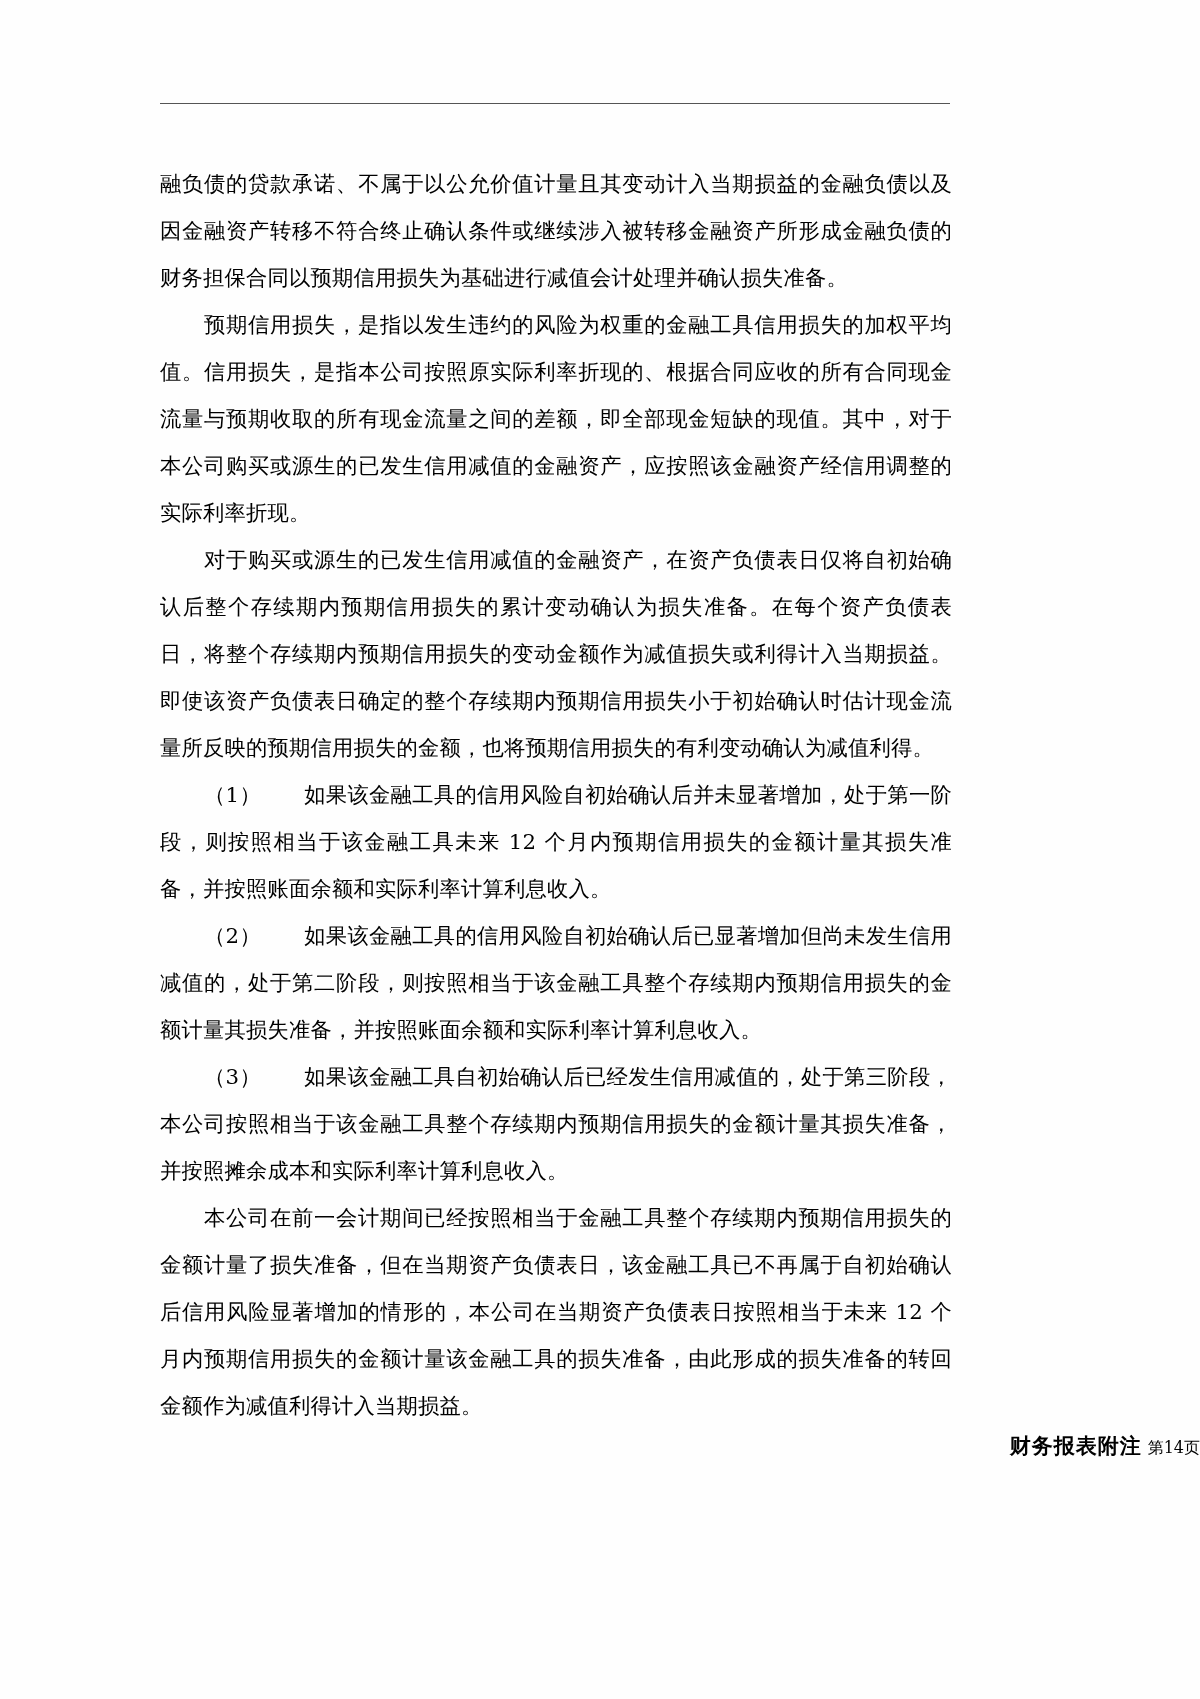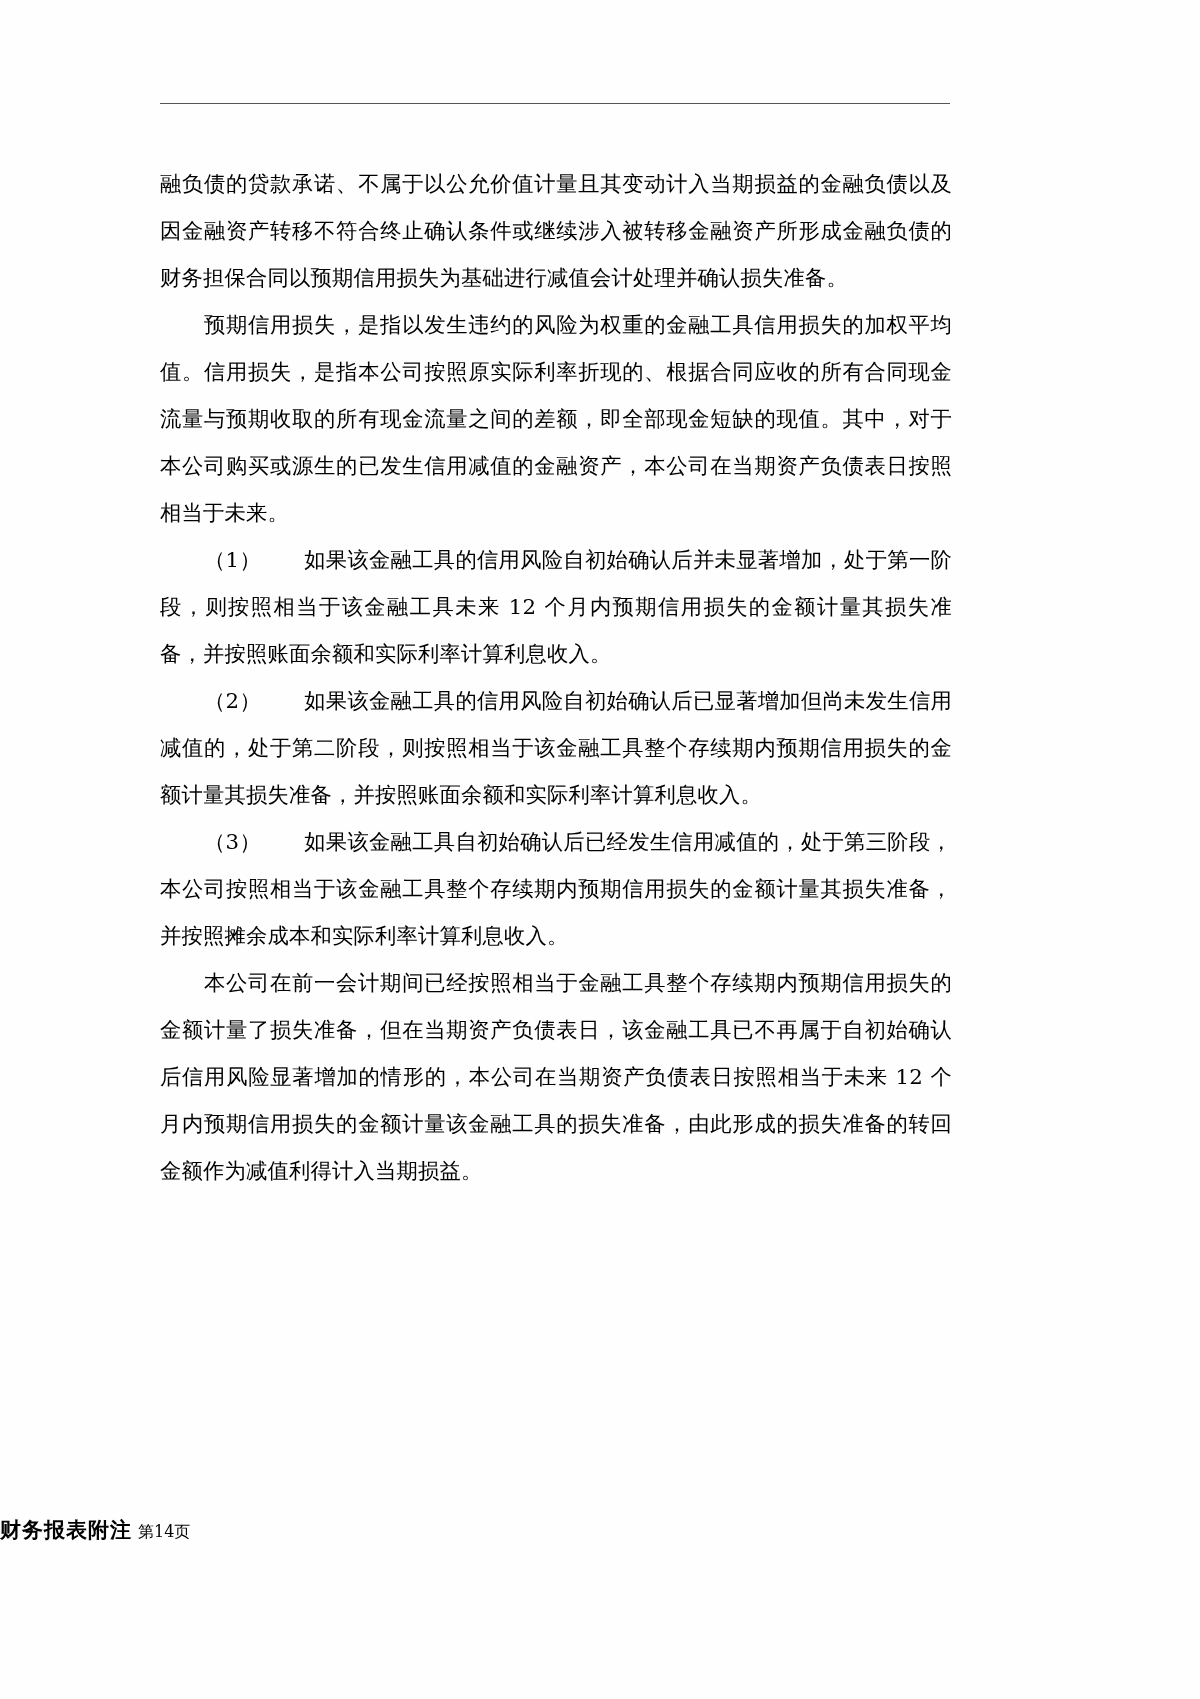--- a/index.html
+++ b/index.html
@@ -46,23 +46,23 @@
   }
   .indent {
     text-indent: 44px;
   }
   .noindent {
     text-indent: 0;
   }
   .footer {
     position: absolute;
     left: 0;
-    top: 1516px;
+    top: 1432px;
     width: 1200px;
-    text-align: left;
+    text-align: right;
   }
   .footer-title {
     font-size: 21px;
     font-weight: bold;
     font-family: "DejaVu Serif", "Liberation Serif", serif;
     letter-spacing: 1px;
   }
   .footer-page {
     font-size: 16px;
     font-family: "DejaVu Serif", "Liberation Serif", serif;
@@ -71,21 +71,22 @@
 </style>
 </head>
 <body>
 
 <div class="page">
 
   <div class="header-rule"></div>
 
   <div class="content">
     <p class="para noindent">融负债的贷款承诺、不属于以公允价值计量且其变动计入当期损益的金融负债以及因金融资产转移不符合终止确认条件或继续涉入被转移金融资产所形成金融负债的财务担保合同以预期信用损失为基础进行减值会计处理并确认损失准备。</p>
-    <p class="para indent">预期信用损失，是指以发生违约的风险为权重的金融工具信用损失的加权平均值。信用损失，是指本公司按照原实际利率折现的、根据合同应收的所有合同现金流量与预期收取的所有现金流量之间的差额，即全部现金短缺的现值。其中，对于本公司购买或源生的已发生信用减值的金融资产，本公司在当期资产负债表日按照相当于未来。</p>
+    <p class="para indent">预期信用损失，是指以发生违约的风险为权重的金融工具信用损失的加权平均值。信用损失，是指本公司按照原实际利率折现的、根据合同应收的所有合同现金流量与预期收取的所有现金流量之间的差额，即全部现金短缺的现值。其中，对于本公司购买或源生的已发生信用减值的金融资产，应按照该金融资产经信用调整的实际利率折现。</p>
+    <p class="para indent">对于购买或源生的已发生信用减值的金融资产，在资产负债表日仅将自初始确认后整个存续期内预期信用损失的累计变动确认为损失准备。在每个资产负债表日，将整个存续期内预期信用损失的变动金额作为减值损失或利得计入当期损益。即使该资产负债表日确定的整个存续期内预期信用损失小于初始确认时估计现金流量所反映的预期信用损失的金额，也将预期信用损失的有利变动确认为减值利得。</p>
     <p class="para indent">（1）　　如果该金融工具的信用风险自初始确认后并未显著增加，处于第一阶段，则按照相当于该金融工具未来 12 个月内预期信用损失的金额计量其损失准备，并按照账面余额和实际利率计算利息收入。</p>
     <p class="para indent">（2）　　如果该金融工具的信用风险自初始确认后已显著增加但尚未发生信用减值的，处于第二阶段，则按照相当于该金融工具整个存续期内预期信用损失的金额计量其损失准备，并按照账面余额和实际利率计算利息收入。</p>
     <p class="para indent">（3）　　如果该金融工具自初始确认后已经发生信用减值的，处于第三阶段，本公司按照相当于该金融工具整个存续期内预期信用损失的金额计量其损失准备，并按照摊余成本和实际利率计算利息收入。</p>
     <p class="para indent">本公司在前一会计期间已经按照相当于金融工具整个存续期内预期信用损失的金额计量了损失准备，但在当期资产负债表日，该金融工具已不再属于自初始确认后信用风险显著增加的情形的，本公司在当期资产负债表日按照相当于未来 12 个月内预期信用损失的金额计量该金融工具的损失准备，由此形成的损失准备的转回金额作为减值利得计入当期损益。</p>
 
   </div>
 
   <div class="footer">
     <span class="footer-title">财务报表附注</span><span class="footer-page">第14页</span>
   </div>

